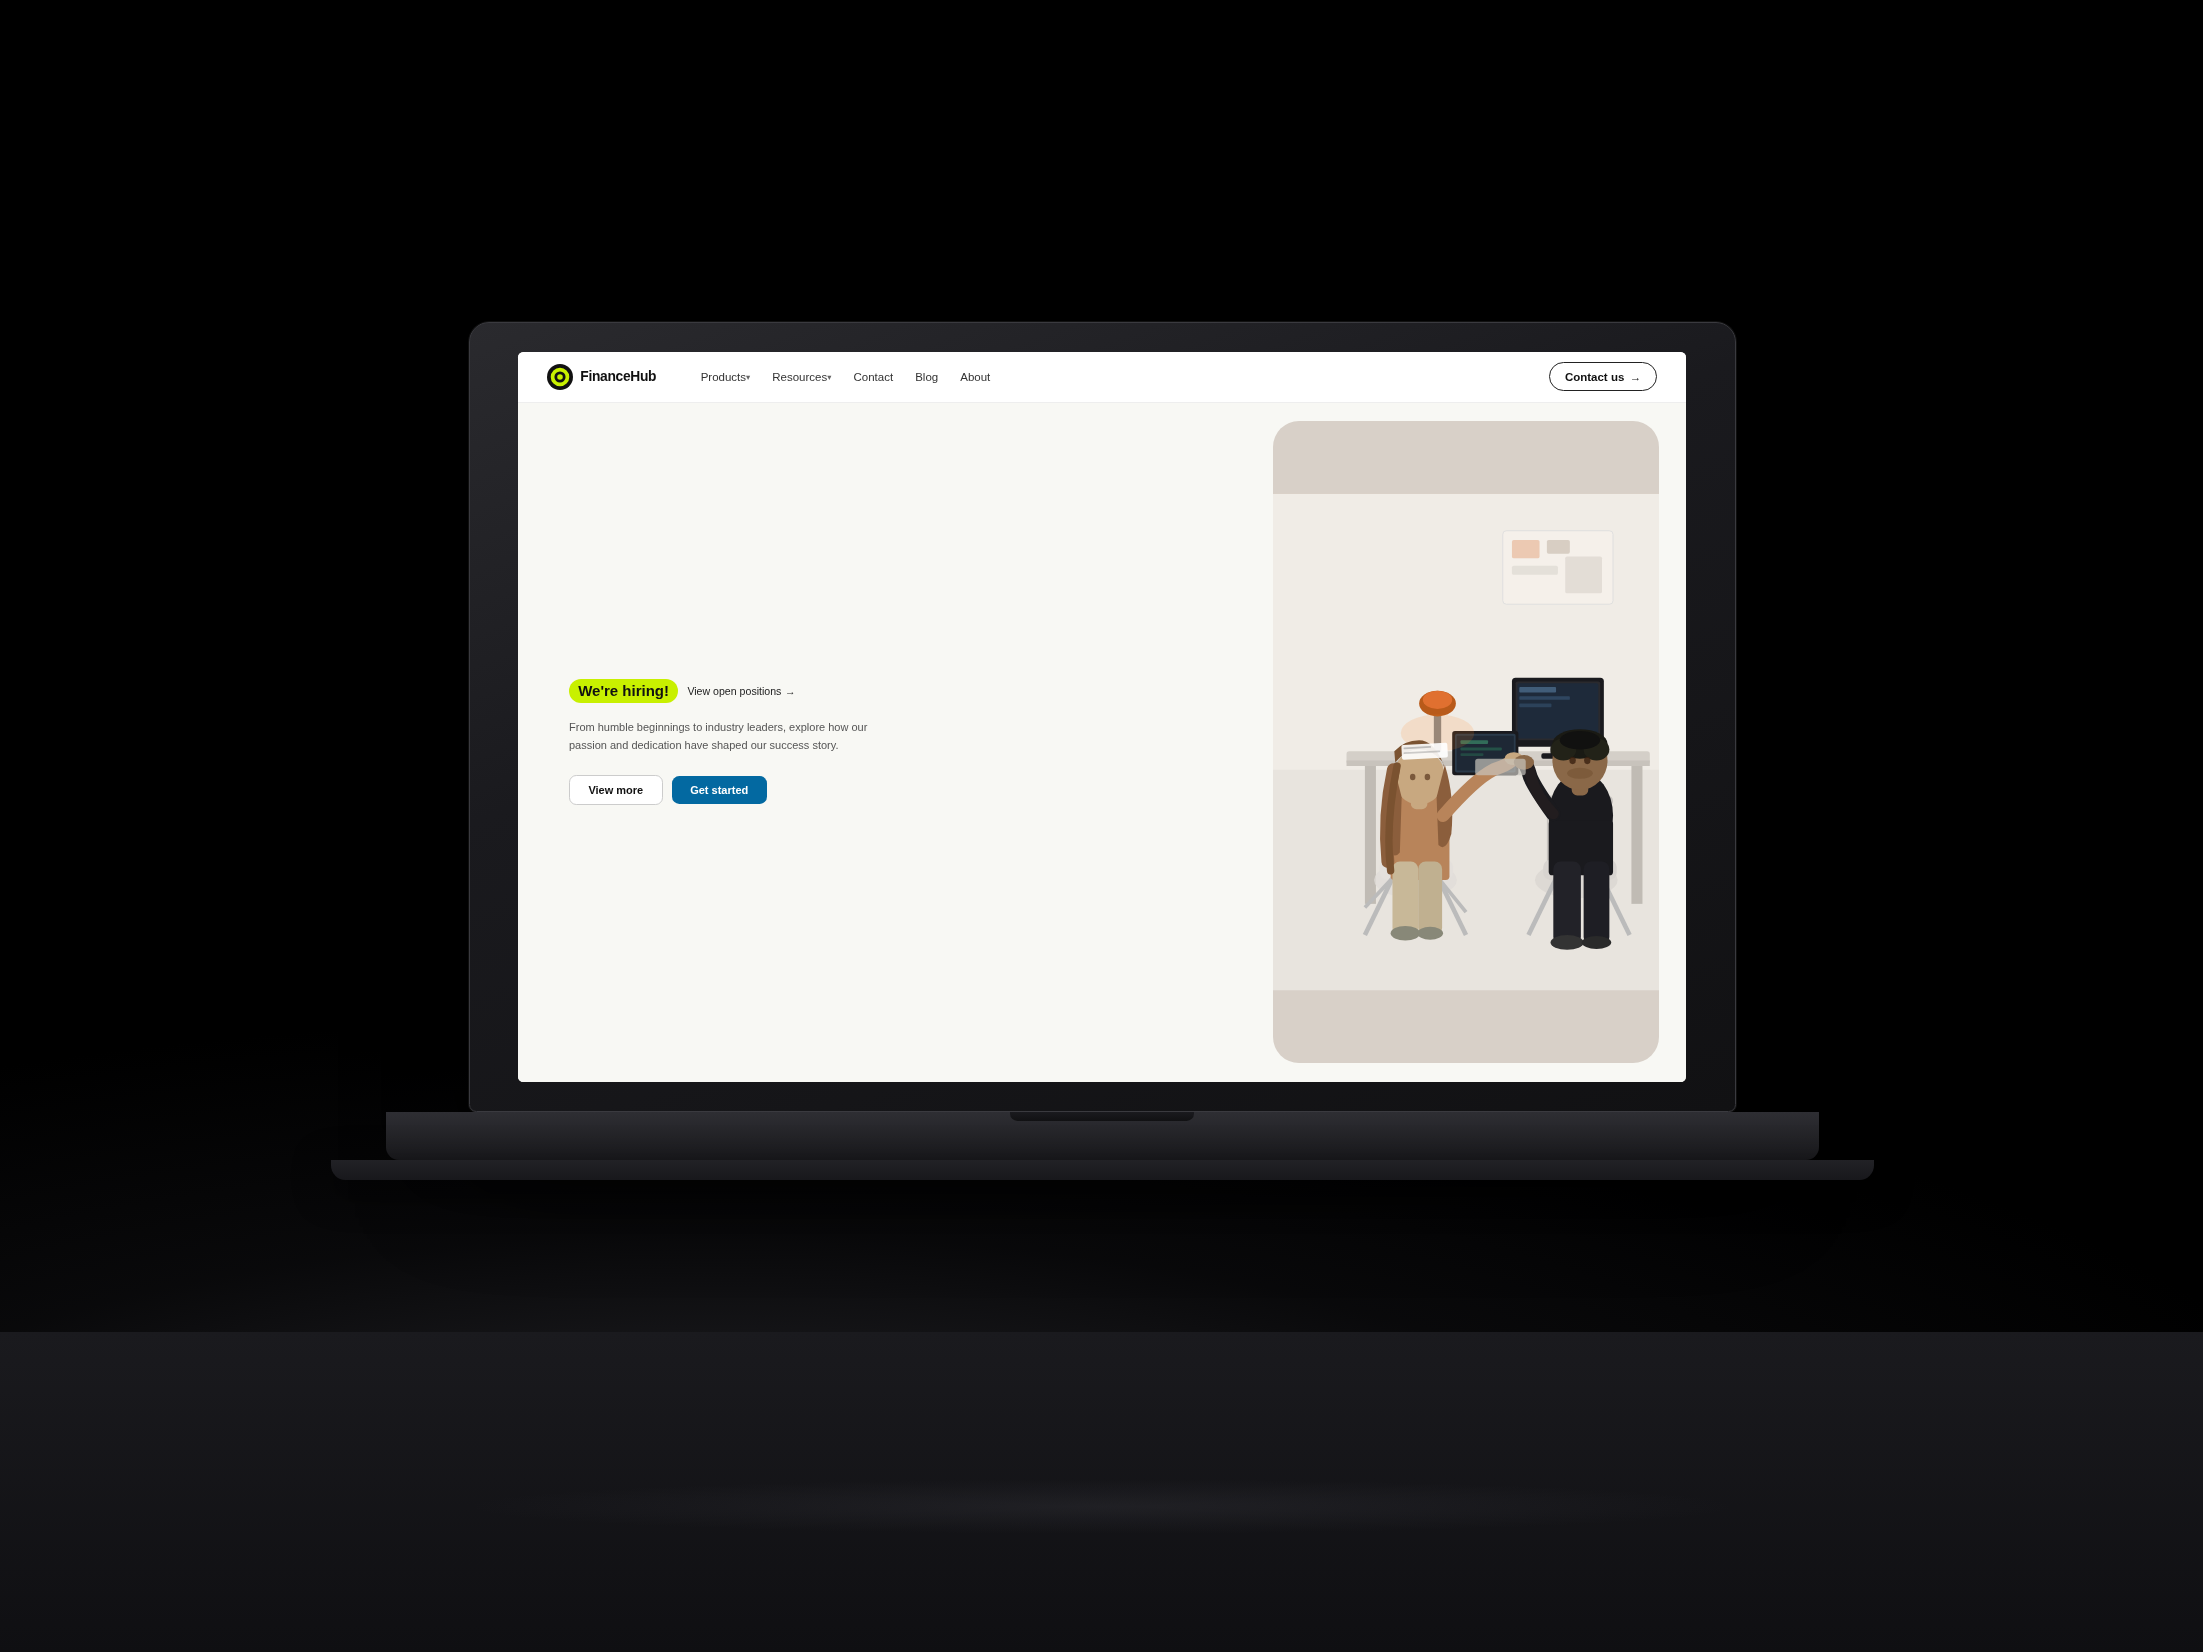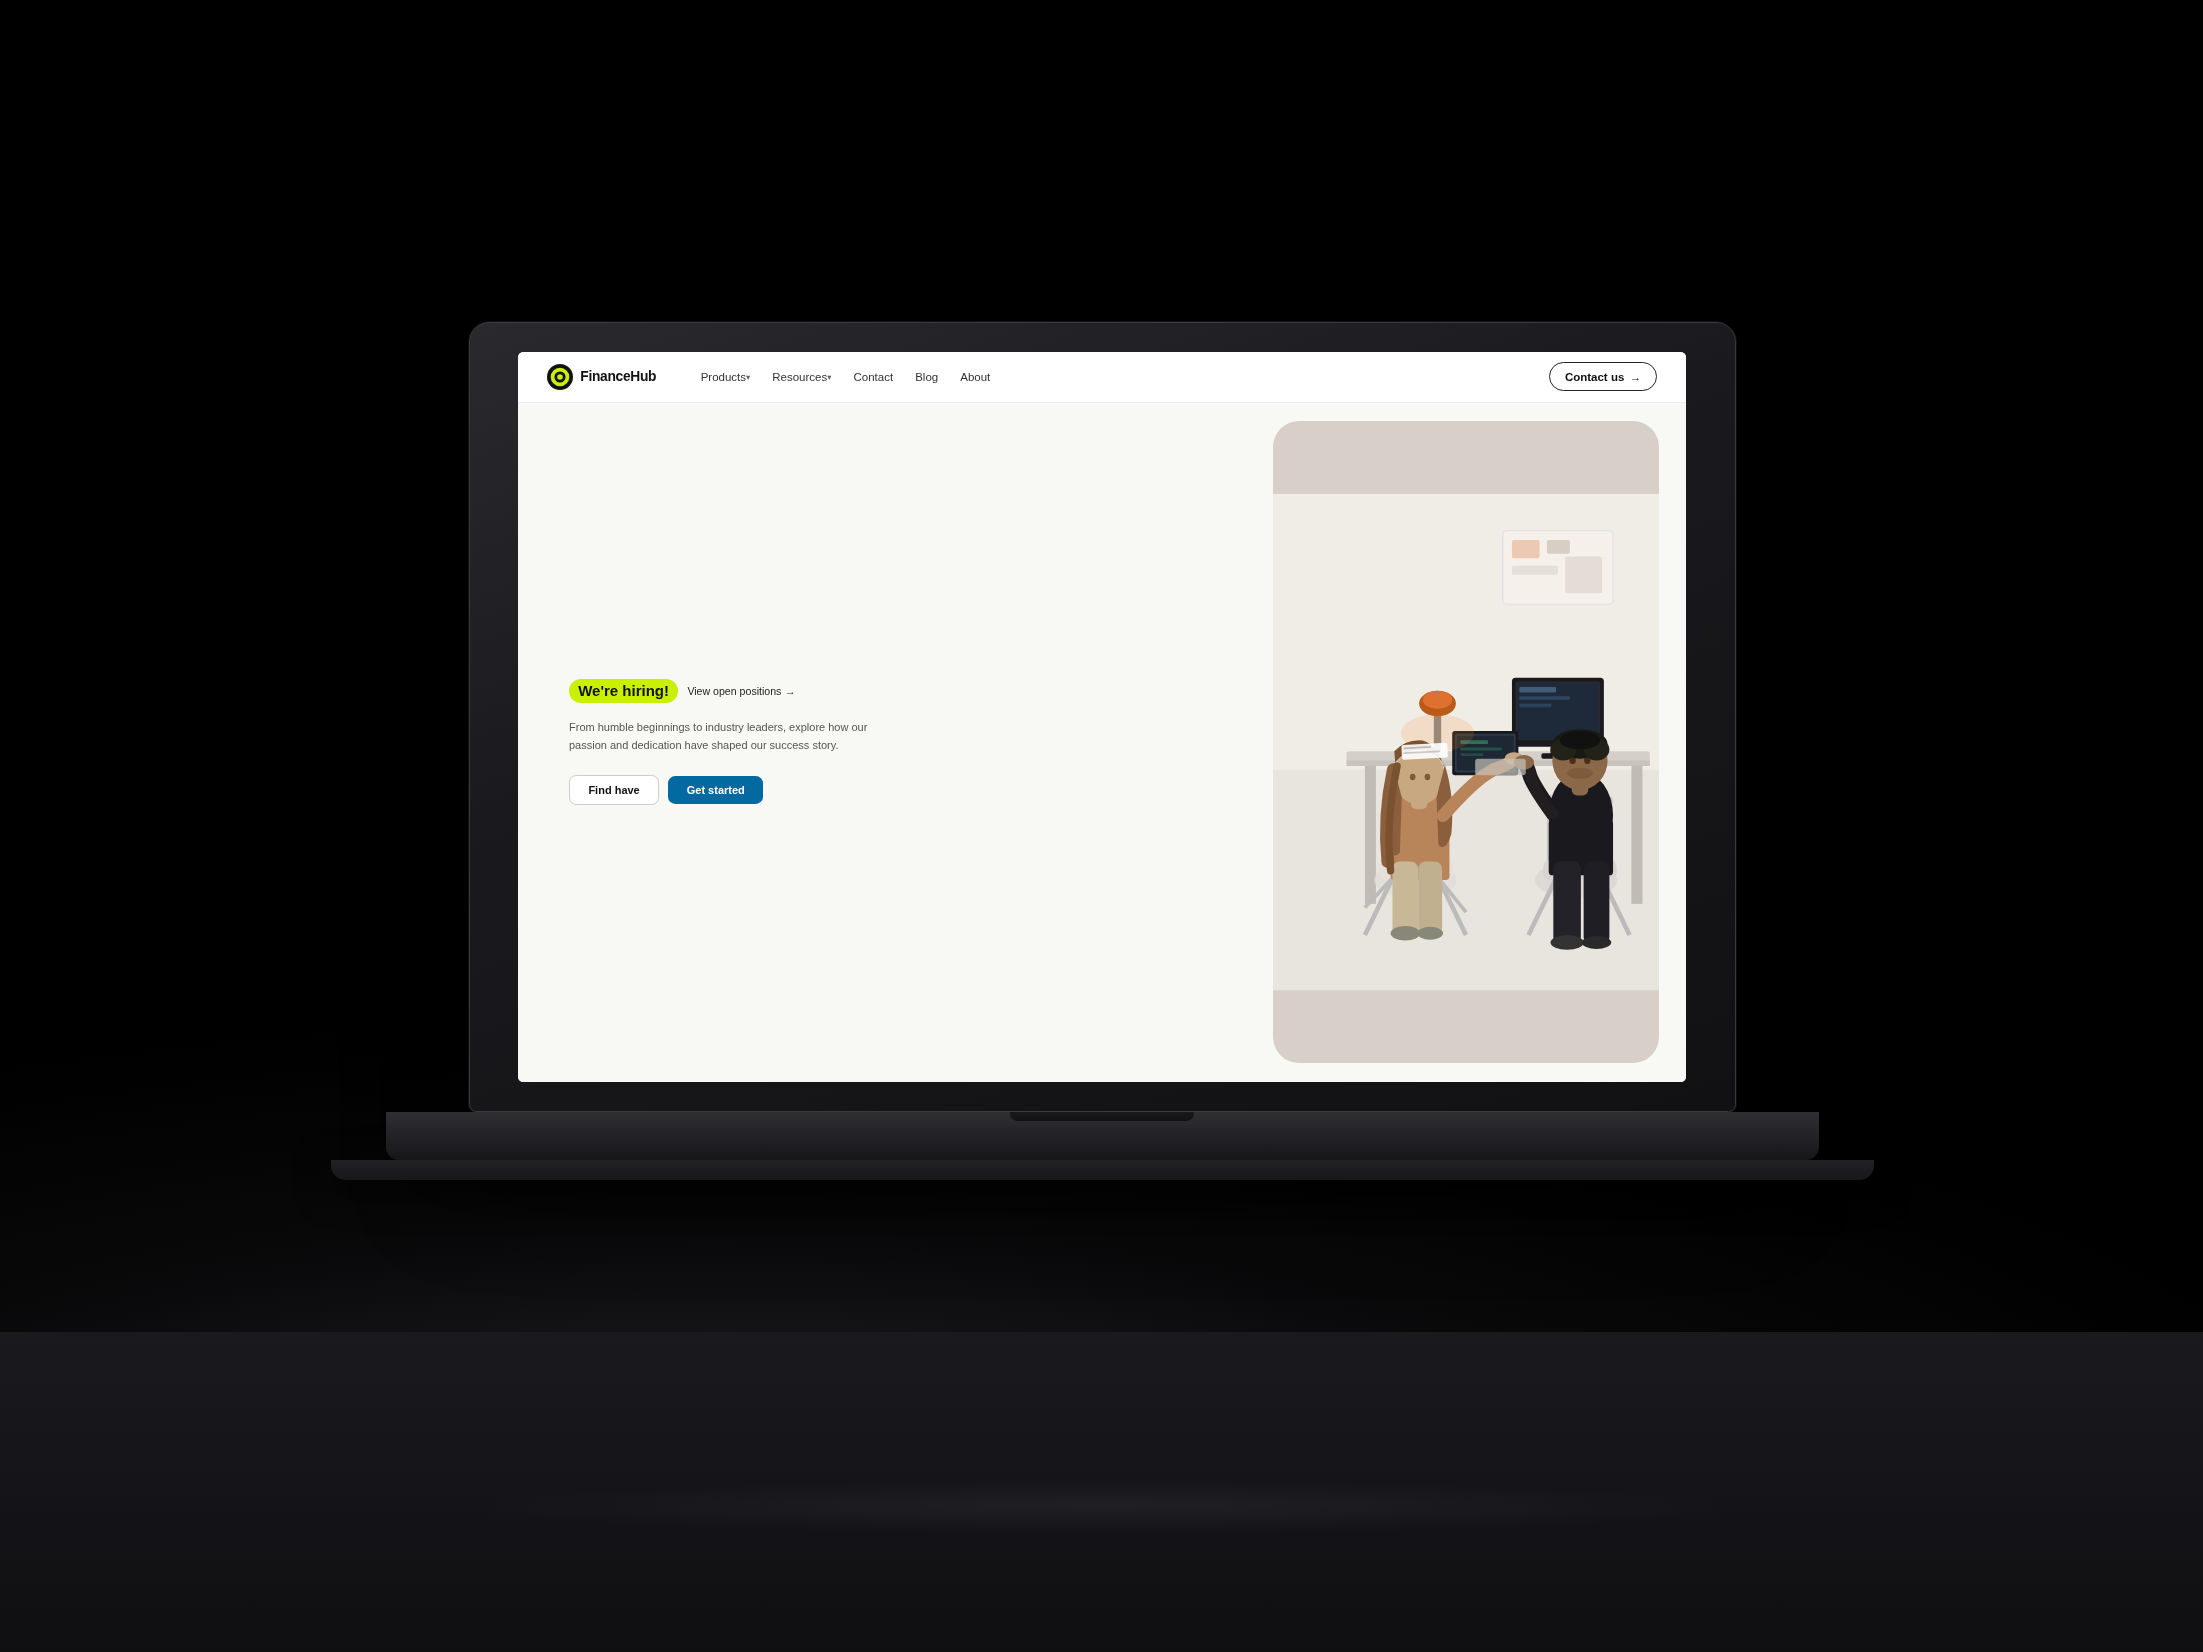--- a/index.html
+++ b/index.html
@@ -360,21 +360,21 @@
             <span class="view-positions">
               <span>View open positions</span>
               <span>→</span>
             </span>
           </div>
 
 
           <p class="hero-desc">From humble beginnings to industry leaders, explore how our passion and dedication have shaped our success story.</p>
 
           <div class="hero-buttons">
-            <button class="btn-outline">Find have</button>
+            <button class="btn-outline">View more</button>
             <button class="btn-solid">Get started</button>
           </div>
         </div>
 
         <div class="hero-image-container">
           <svg class="office-scene" viewBox="0 0 420 540" xmlns="http://www.w3.org/2000/svg">
 
             <rect width="420" height="540" fill="#e8e4de"></rect>
 
             <rect width="420" height="300" fill="#f0ece6"></rect>

